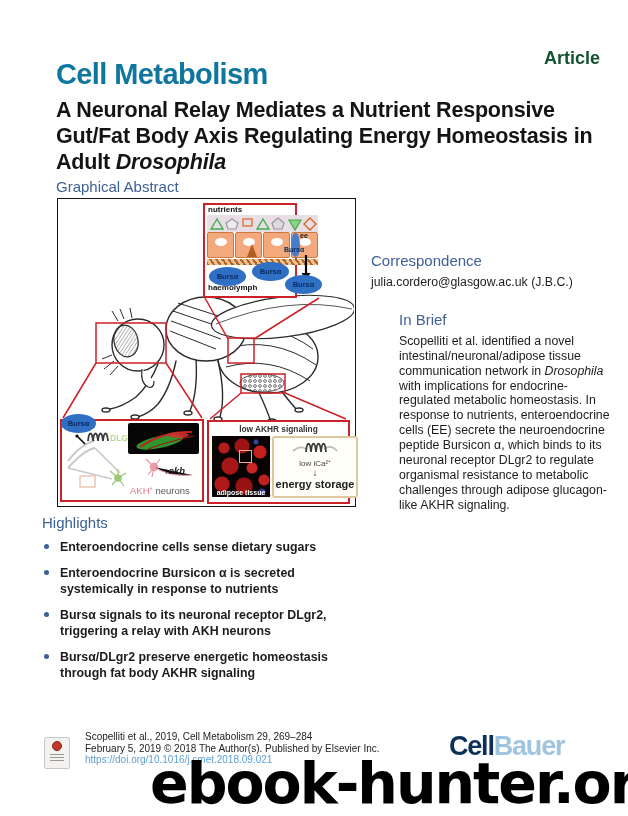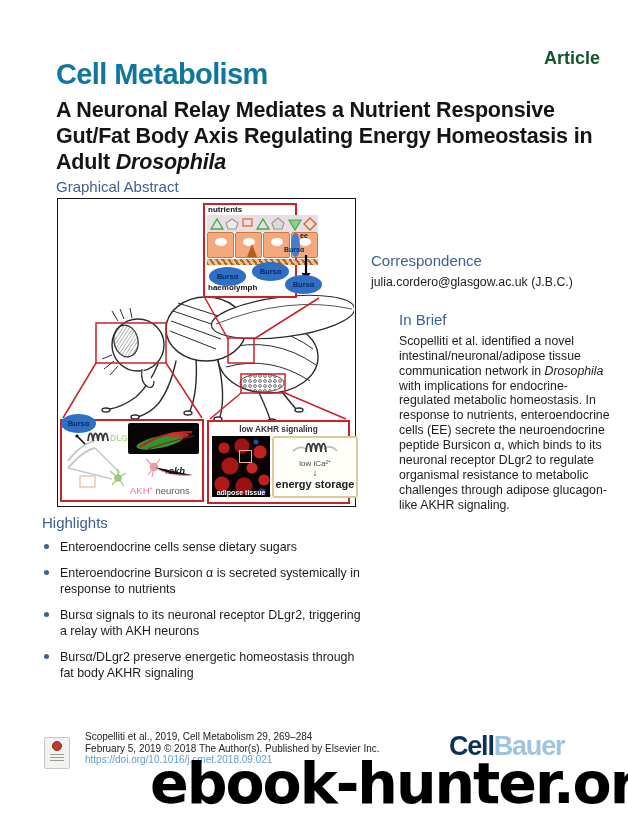--- a/index.html
+++ b/index.html
@@ -71,21 +71,21 @@
   .pink-square{left:30px;top:28px;width:11px;height:11px;border:1.2px solid #e8b0a0;}
   .energy-panel{left:63px;top:14px;width:86px;height:62px;border:2px solid #ddc89e;border-radius:3px;
                 background:#fffef8;box-sizing:border-box;display:flex;flex-direction:column;
                 align-items:center;}
   .lowica-lbl{font-size:8px;color:#444;margin-top:0px;}
   .energy-arrow{font-size:10px;line-height:10px;color:#333;}
   .energy-lbl{font-size:11px;font-weight:600;color:#1a1a1a;white-space:nowrap;text-align:right;}
 
   
   .highlights{left:42px;top:514px;width:320px;}
-  .hl-list{margin:8px 0 0 0;padding:0;list-style:none;}
+  .hl-list{margin:8px 0 0 0;padding:0;list-style:none;font-weight:bold;}
   .hl-item{display:flex;margin-bottom:10px;font-size:12.4px;line-height:16px;color:#1c1c1c;}
   .hl-bullet{flex:0 0 auto;width:5px;height:5px;border-radius:50%;background:#3e6095;
              margin:5px 11px 0 2px;}
 
   
   .badge{left:44px;top:737px;width:24px;height:30px;border:1px solid #c8c8c8;border-radius:2px;
          background:#f4f2ee;display:flex;flex-direction:column;align-items:center;}
   .badge-dot{width:10px;height:10px;border-radius:50%;background:#c0392b;margin-top:3px;
              border:1px solid #8e2418;box-sizing:border-box;}
   .badge-lines{width:14px;height:8px;margin-top:3px;

